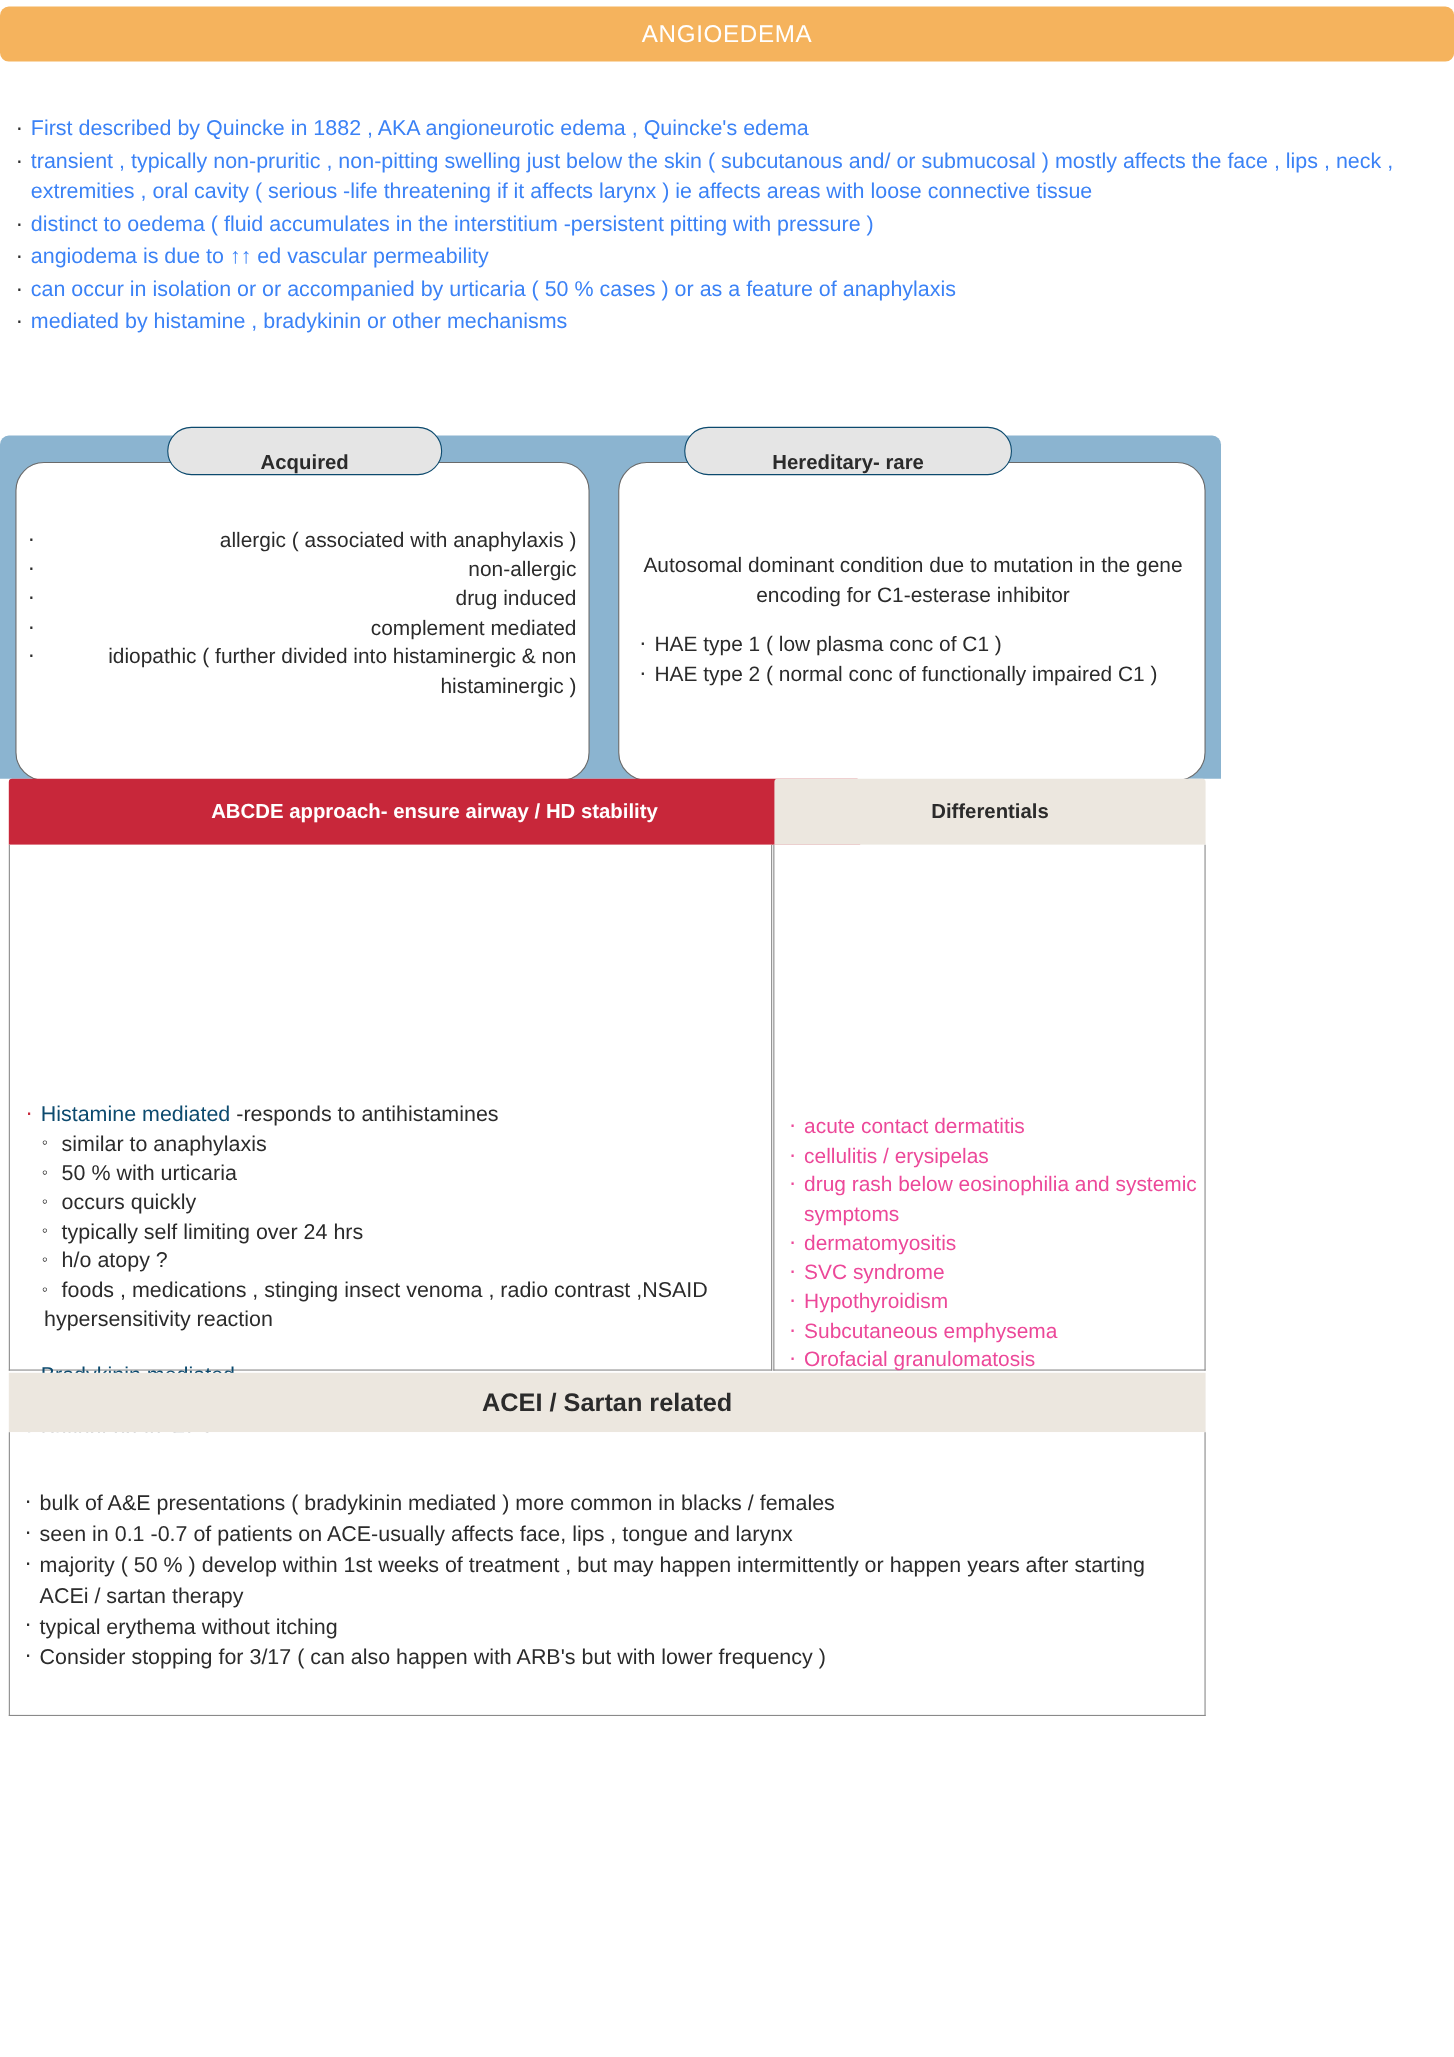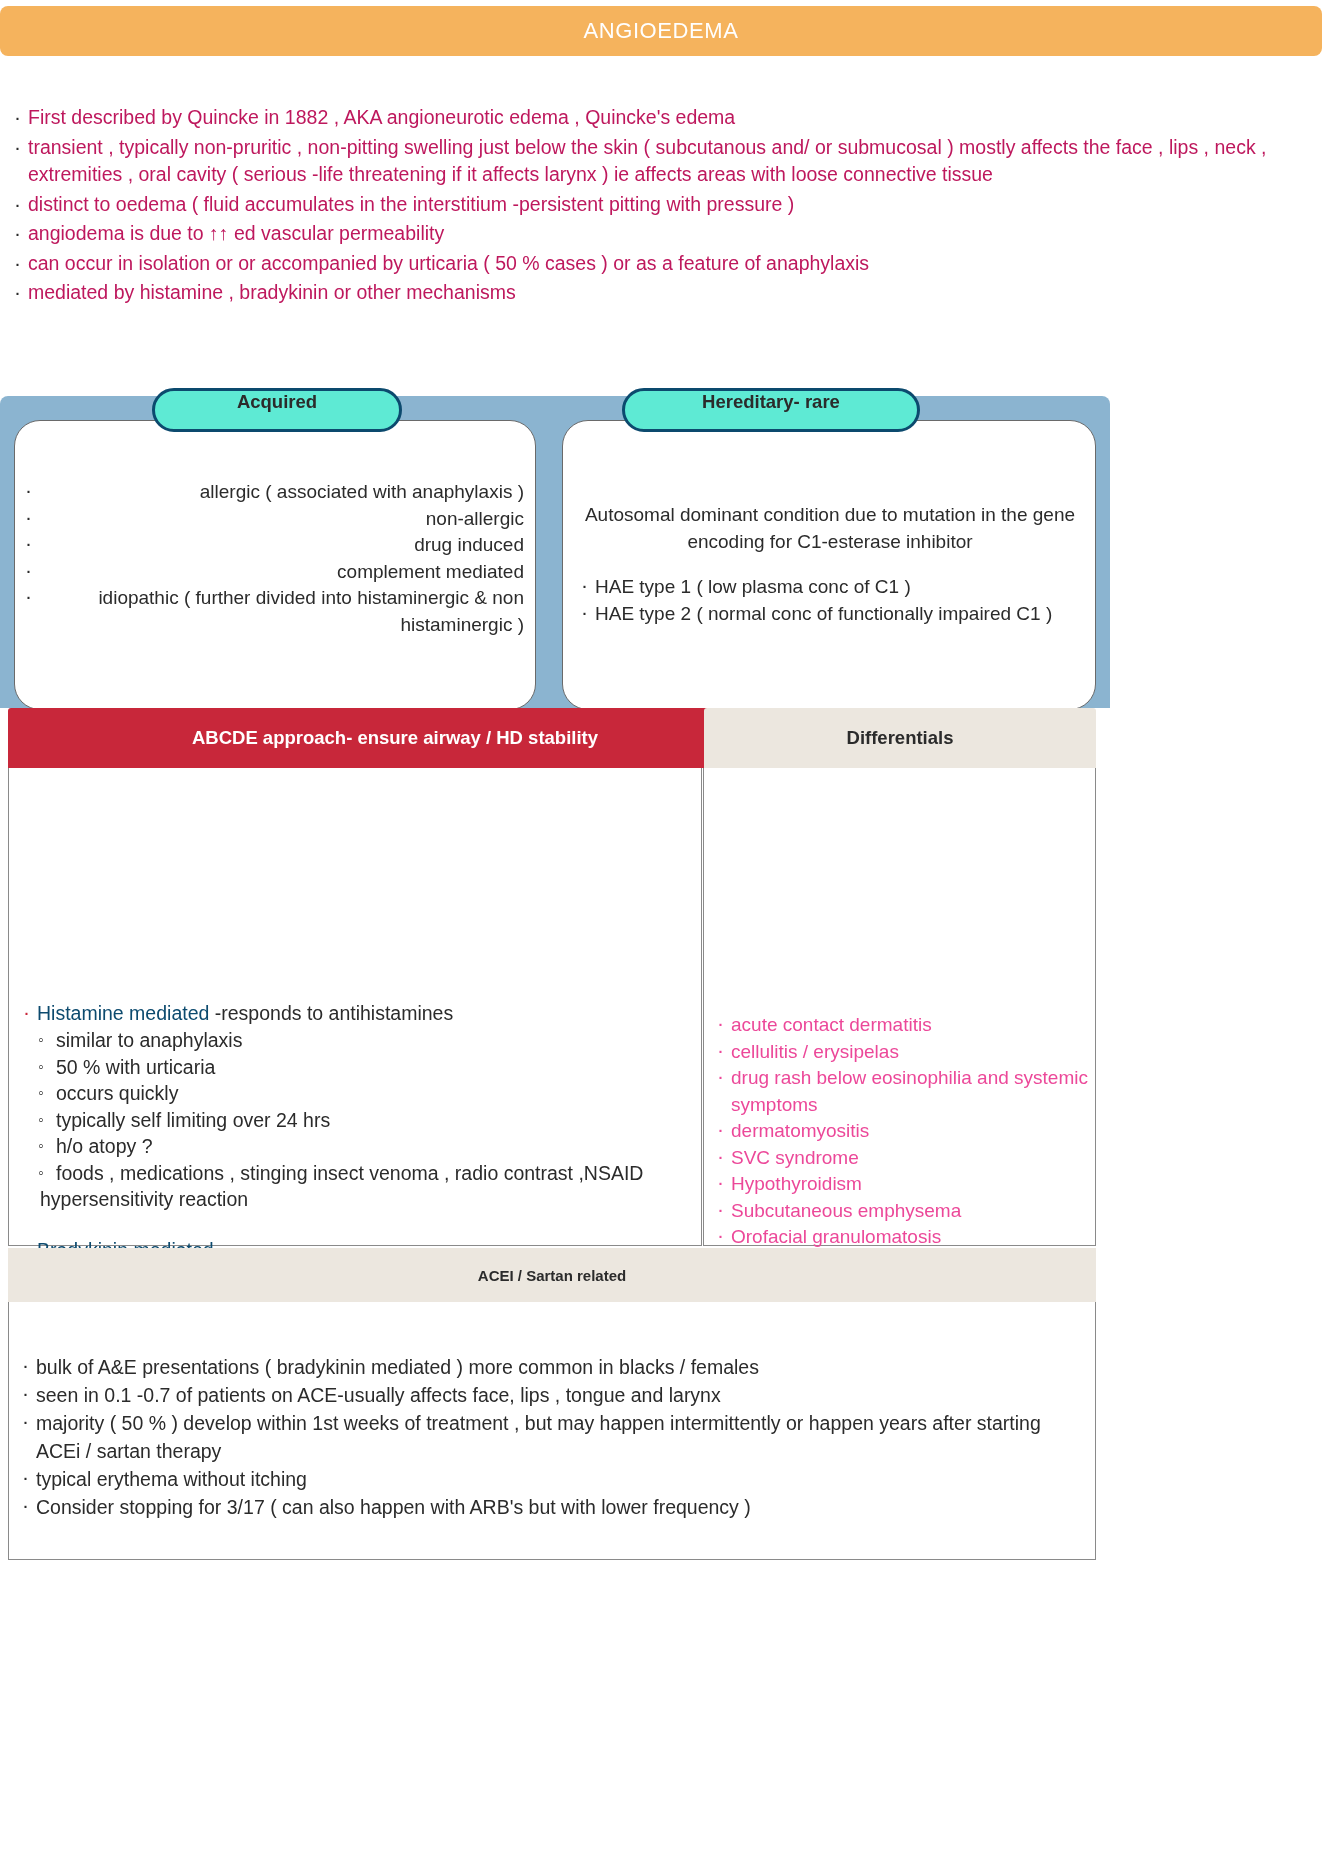--- a/index.html
+++ b/index.html
@@ -45,21 +45,21 @@
     width: 1300px;
   }
   .intro ul {
     list-style: none;
     margin: 0;
     padding: 0;
   }
   .intro li {
     font-size: 19.5px;
     line-height: 27.5px;
-    color: #be185d;
+    color: #3b82f6;
     padding-left: 16px;
     position: relative;
     margin-bottom: 2px;
   }
   .intro li:before {
     content: "\00B7";
     position: absolute;
     left: 2px;
     top: -1px;
     font-size: 21px;
@@ -89,26 +89,26 @@
     height: 290px;
   }
   .card-hereditary {
     left: 562px;
     top: 420px;
     width: 534px;
     height: 290px;
   }
   .pill {
     position: absolute;
-    background: #5eead4;
-    border: 3px solid #0c4a6e;
+    background: #e5e5e5;
+    border: 1px solid #0c4a6e;
     border-radius: 24px;
     height: 44px;
     display: flex;
-    align-items: flex-start;
+    align-items: flex-end;
     justify-content: center;
   }
   .pill span {
     font-size: 18.5px;
     font-weight: bold;
     color: #2b2b2b;
   }
   .pill-acquired { left: 152px; top: 388px; width: 250px; }
   .pill-hereditary { left: 622px; top: 388px; width: 298px; }
   .card-list {
@@ -313,21 +313,21 @@
     left: 8px;
     top: 1248px;
     width: 1088px;
     height: 54px;
     background: #ece7df;
     display: flex;
     align-items: center;
     justify-content: center;
   }
   .acei-header span {
-    font-size: 15px;
+    font-size: 23px;
     font-weight: bold;
     color: #2b2b2b;
   }
   .acei-body {
     position: absolute;
     left: 8px;
     top: 1302px;
     width: 1088px;
     height: 258px;
     background: #ffffff;

